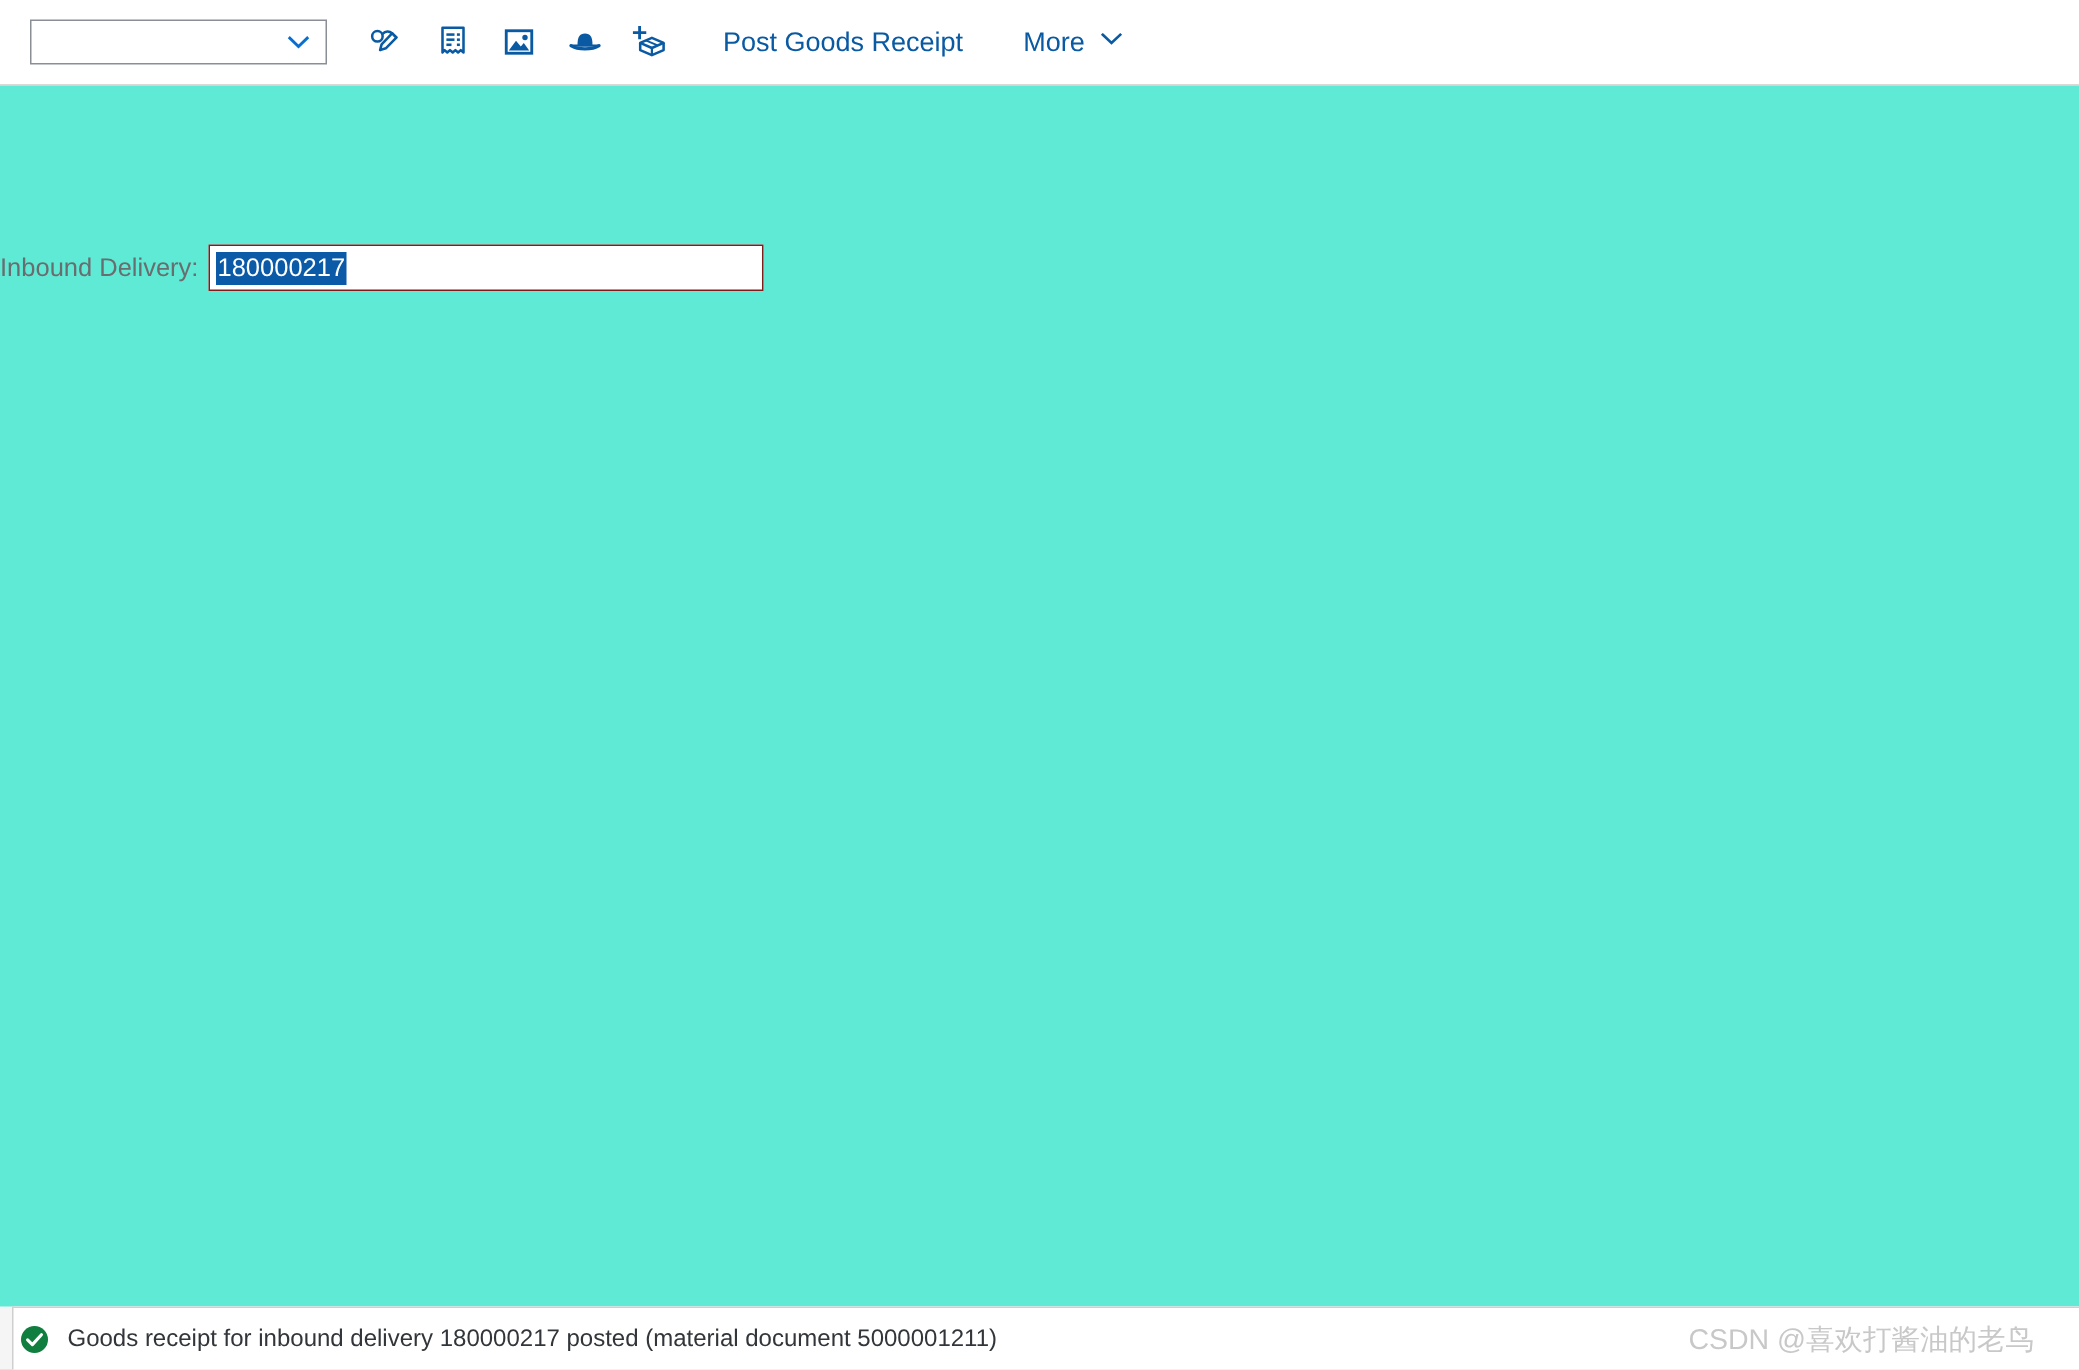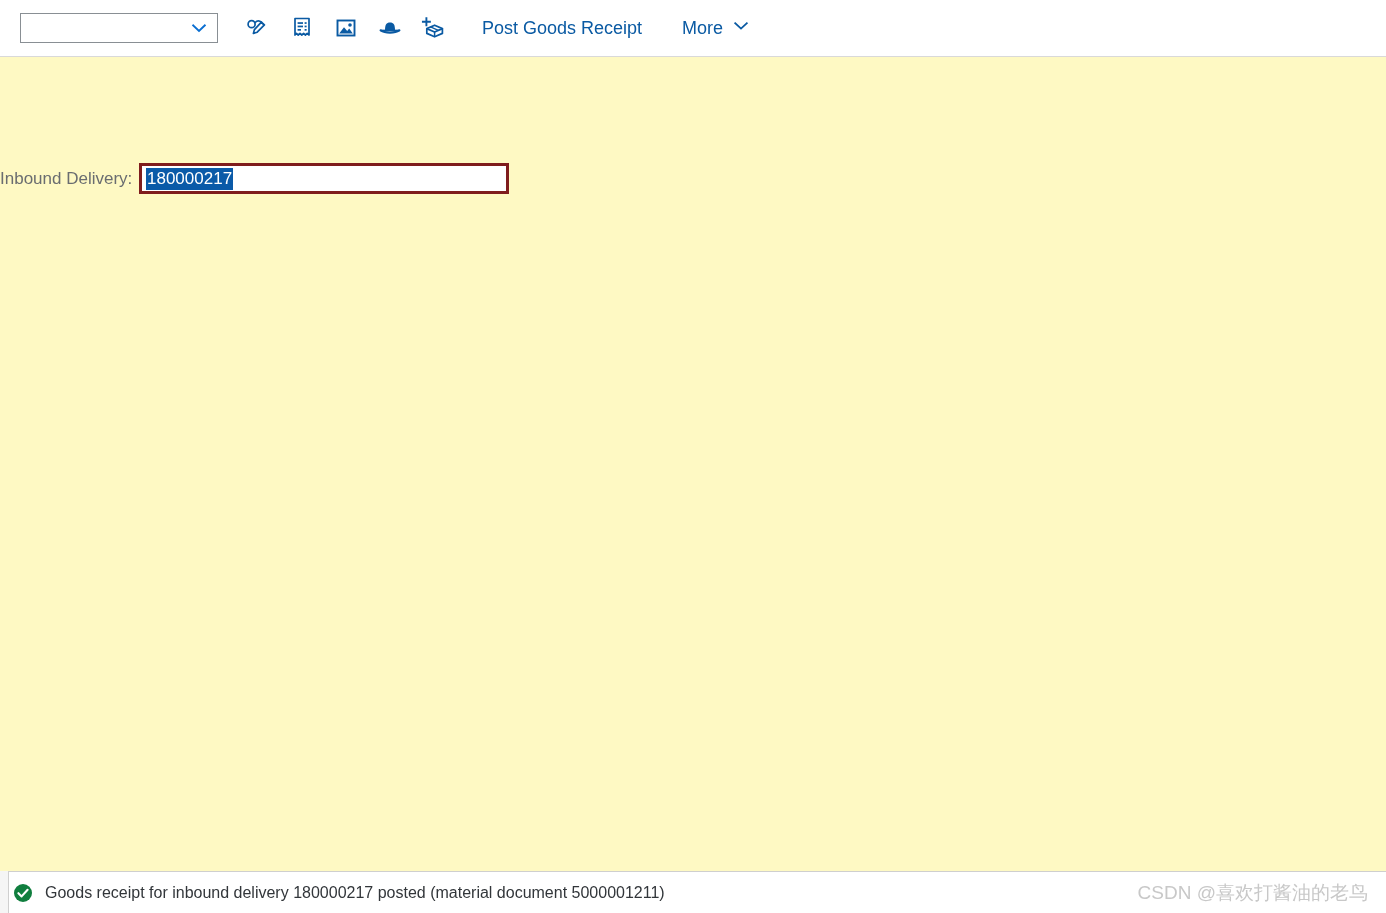--- a/index.html
+++ b/index.html
@@ -79,21 +79,21 @@
     align-items: center;
     gap: 9px;
     white-space: nowrap;
     text-align: center;
   }
 
   
   .content {
     flex: 1 1 auto;
     position: relative;
-    background: #fef9c3;
+    background: #5eead4;
   }
   .field-row {
     position: absolute;
     left: 0;
     top: 106px;
     display: flex;
     align-items: center;
   }
   .field-label {
     color: #6a6d70;
@@ -101,21 +101,21 @@
     width: 139px;
     text-align: right;
     padding-right: 9px;
     box-sizing: border-box;
     white-space: nowrap;
   }
   .field-input {
     width: 370px;
     height: 31px;
     background: #ffffff;
-    border: 3px solid #7f1d1d;
+    border: 1px solid #7f1d1d;
     box-sizing: border-box;
     display: flex;
     align-items: center;
     padding-left: 4px;
     cursor: text;
   }
   .field-value {
     font-size: 17px;
     color: #ffffff;
     background: #0a5aa8;
@@ -155,21 +155,21 @@
     margin-right: 12px;
     line-height: 0;
   }
   .msg-text {
     font-size: 16px;
     color: #32363a;
     white-space: nowrap;
   }
   .watermark {
     position: absolute;
-    right: 18px;
+    right: 30px;
     top: 50%;
     transform: translateY(-50%);
     font-size: 19px;
     color: #c8c8c8;
     white-space: nowrap;
     user-select: none;
   }
 </style>
 </head>
 <body>

